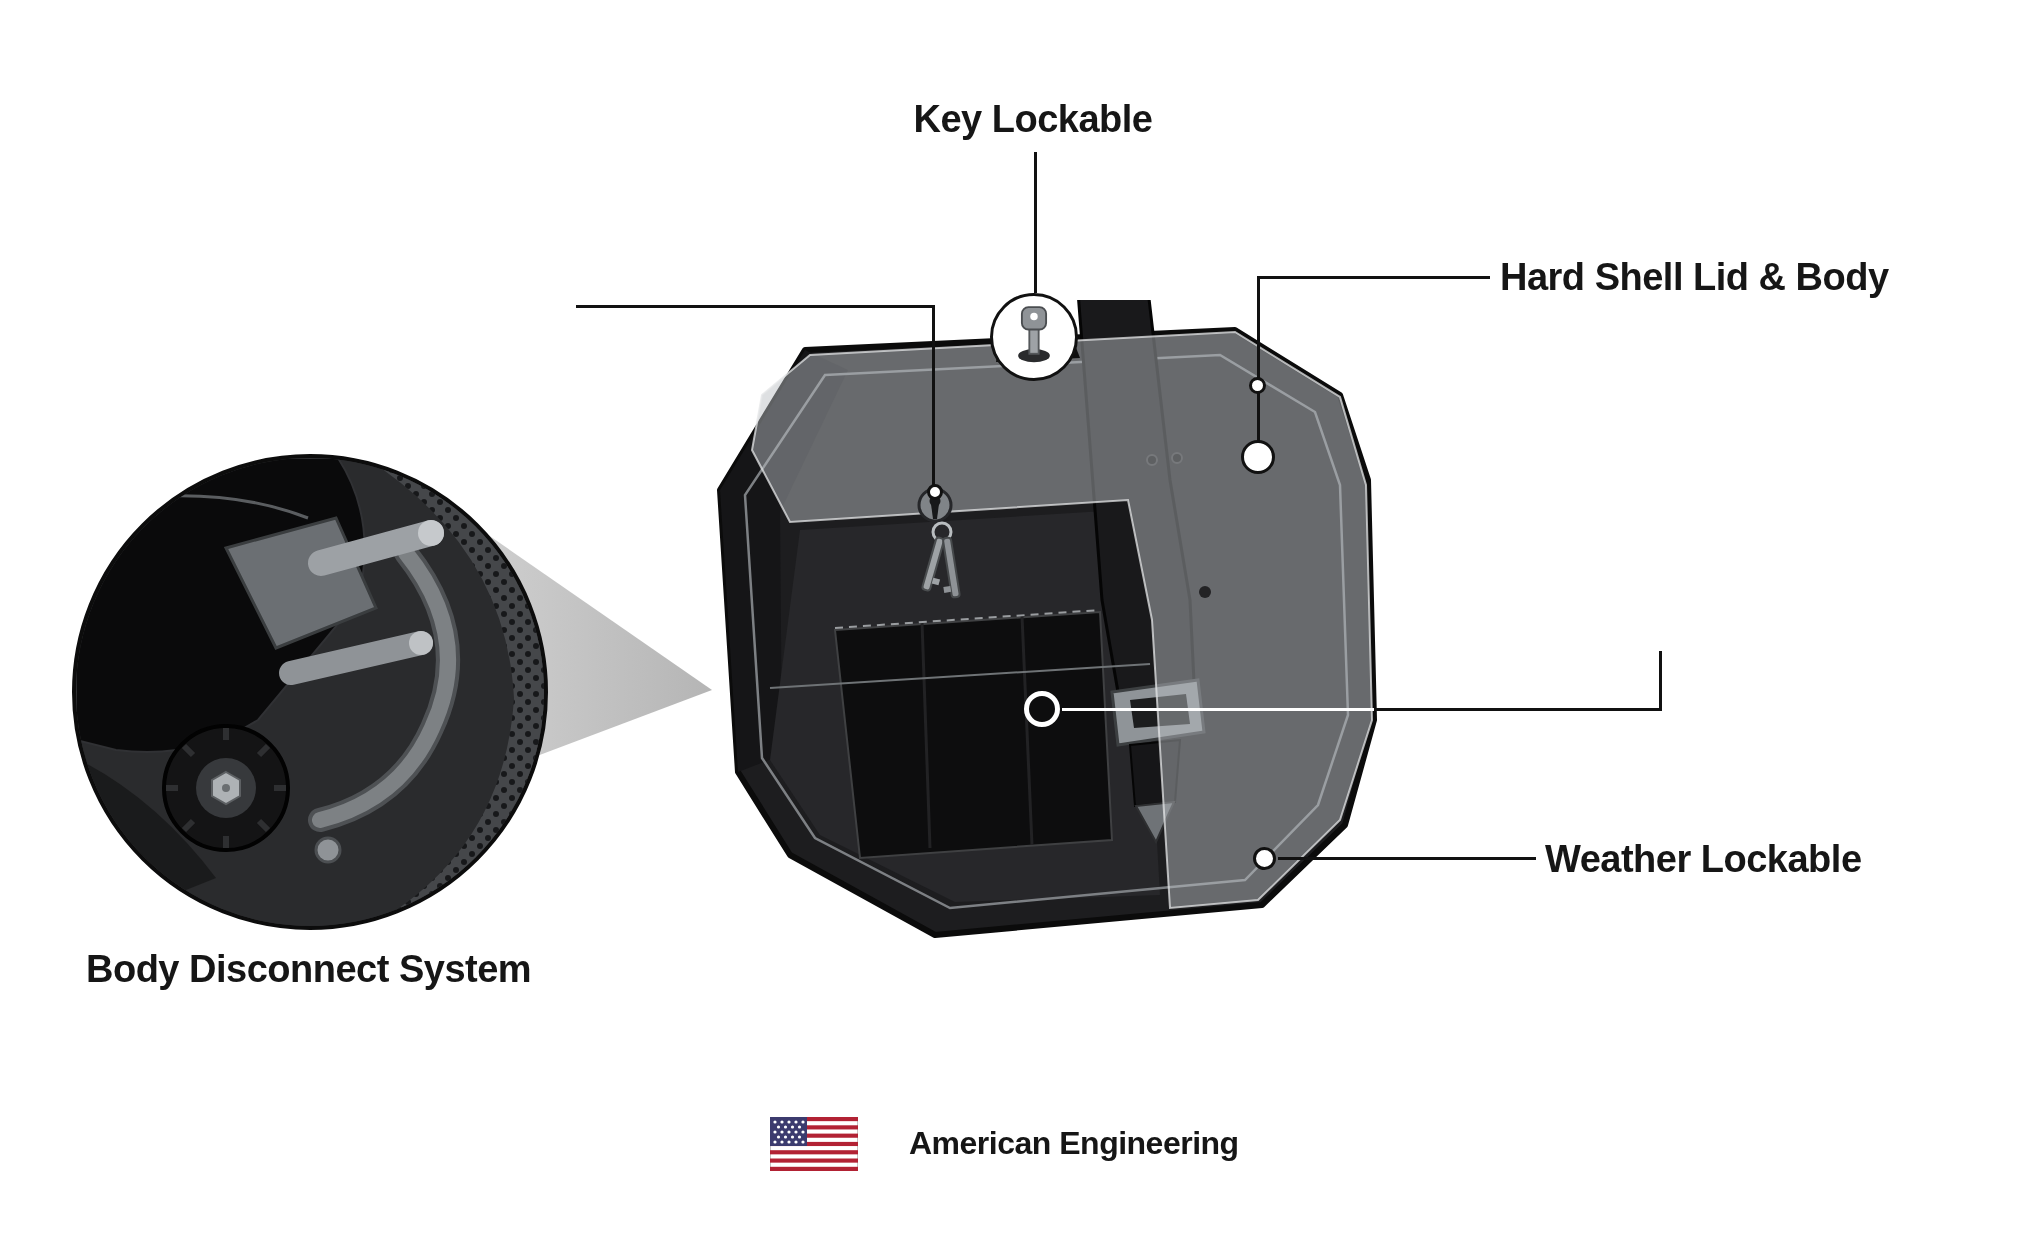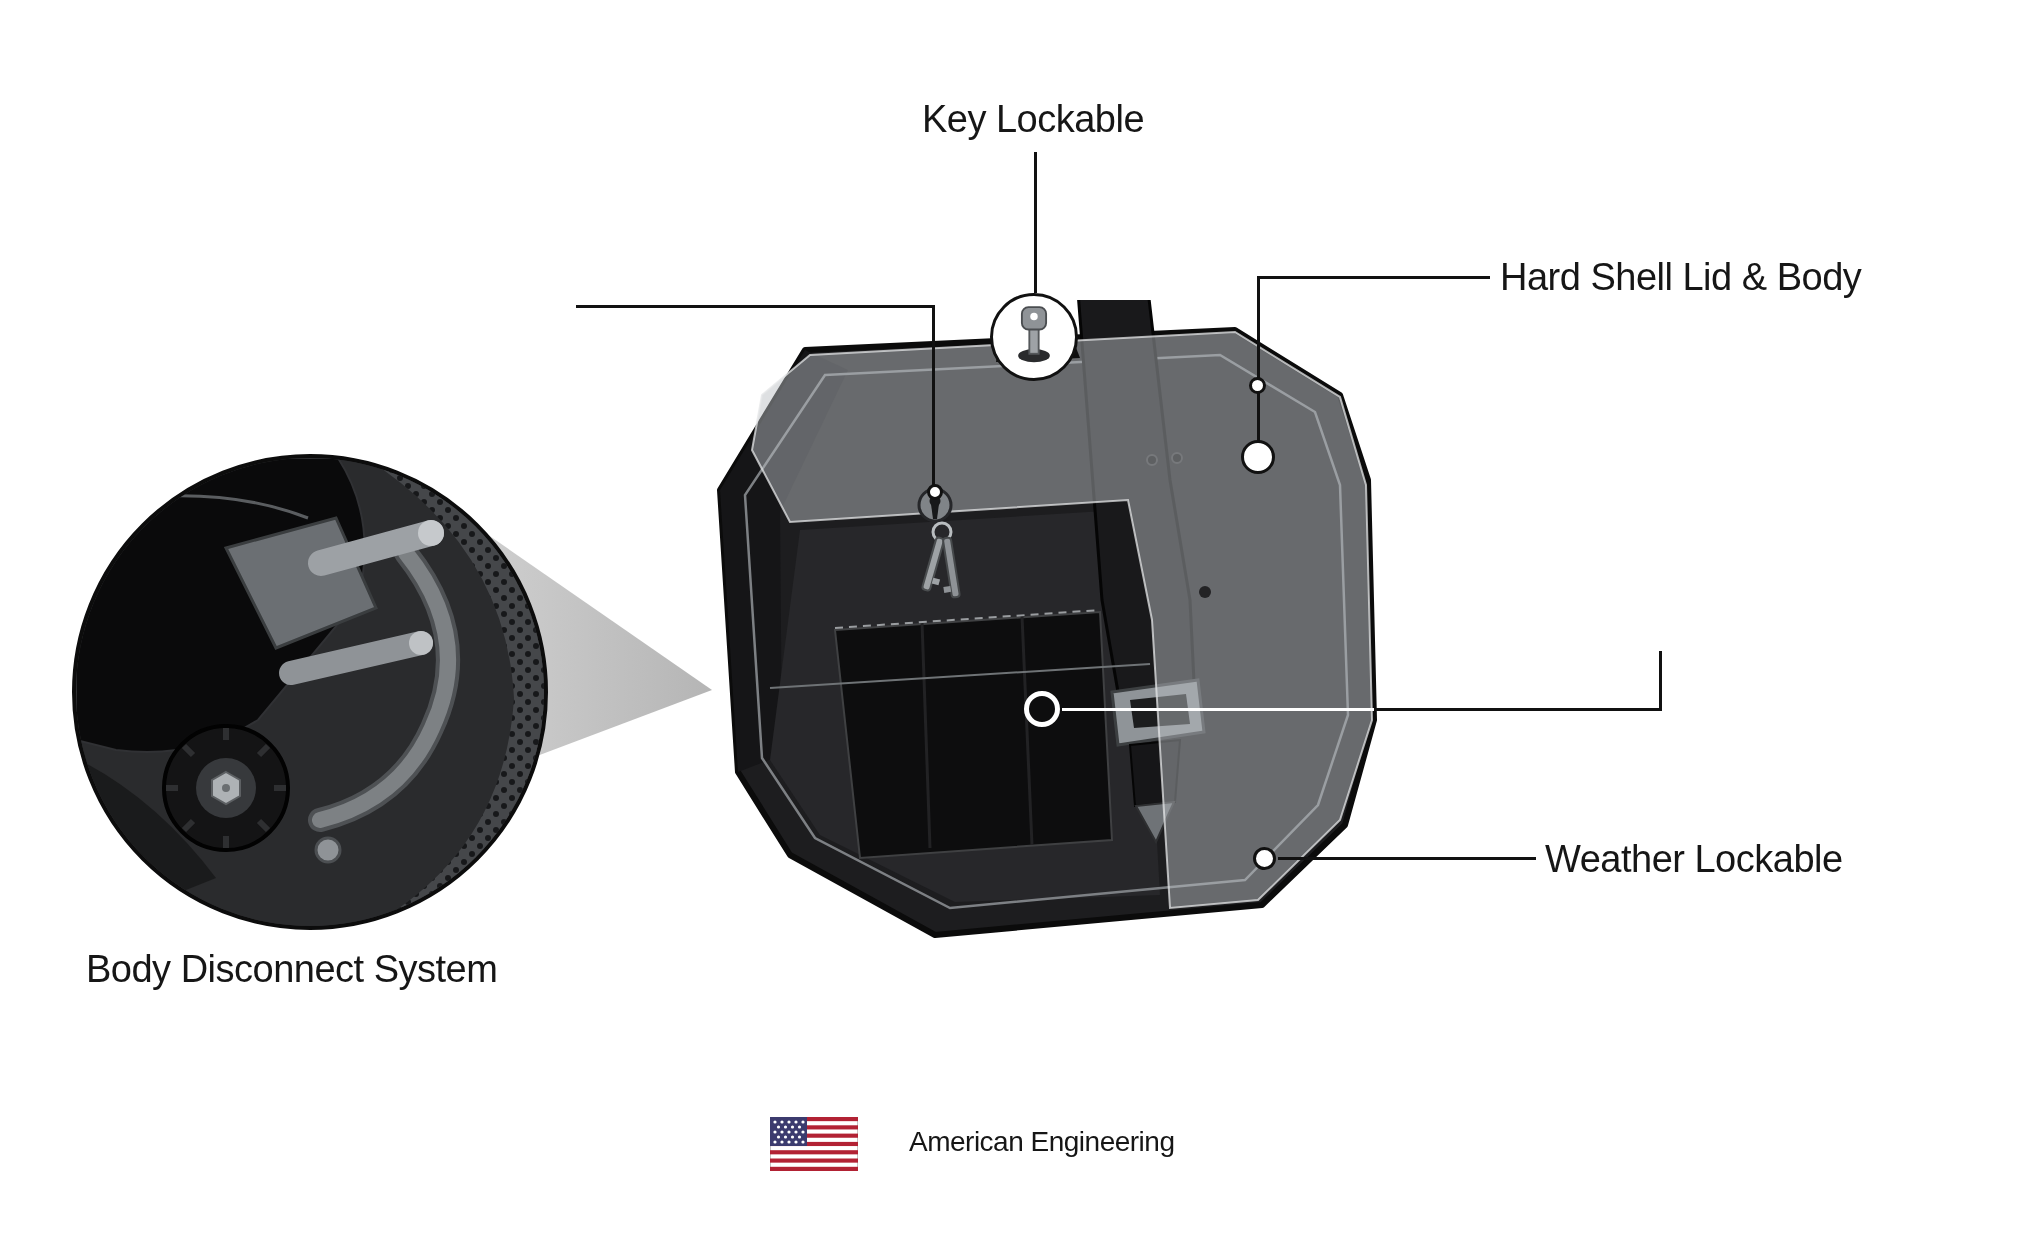--- a/index.html
+++ b/index.html
@@ -10,21 +10,21 @@
     --flag-red:#b22234;
     --flag-blue:#3c3b6e;
   }
   *{margin:0;padding:0;box-sizing:border-box;}
   body{background:#e8e8e8;font-family:"Liberation Sans",sans-serif;}
   .page{
     position:relative;width:2044px;height:1248px;background:var(--background);
     overflow:hidden;margin:0 auto;
   }
   .callout-label{
-    position:absolute;font-weight:400;font-size:38px;color:var(--text);
+    position:absolute;font-weight:700;font-size:38px;color:var(--text);
     white-space:nowrap;letter-spacing:-0.5px;line-height:1.05;
     transform-origin:left top;
   }
   .line{position:absolute;background:var(--callout-line);}
   .line.white{background:#ffffff;}
   .dot{
     position:absolute;background:#ffffff;border:3px solid var(--callout-line);
     border-radius:50%;
   }
   .ring-white{
@@ -38,21 +38,21 @@
   }
   .inset-circle{
     position:absolute;left:72px;top:454px;width:476px;height:476px;
     border:4px solid #0c0c0c;border-radius:50%;overflow:hidden;z-index:5;
     background:#2a2b2d;
   }
   .cone-svg{position:absolute;left:350px;top:470px;z-index:1;}
   .bag-svg{position:absolute;left:700px;top:300px;z-index:2;}
   .overlay{z-index:7;}
   .footer-flag{position:absolute;left:770px;top:1117px;z-index:4;}
-  .footer-text{position:absolute;left:909px;top:1127px;font-size:28px;}
+  .footer-text{position:absolute;left:909px;top:1127px;font-size:32px;}
 </style>
 </head>
 <body>
 
 <div class="page">
 
   <svg class="cone-svg" width="380" height="360" viewBox="0 0 380 360">
     <defs>
       <linearGradient id="coneg" x1="0" y1="0" x2="1" y2="0">
         <stop offset="0" stop-color="#d6d6d6"></stop>

